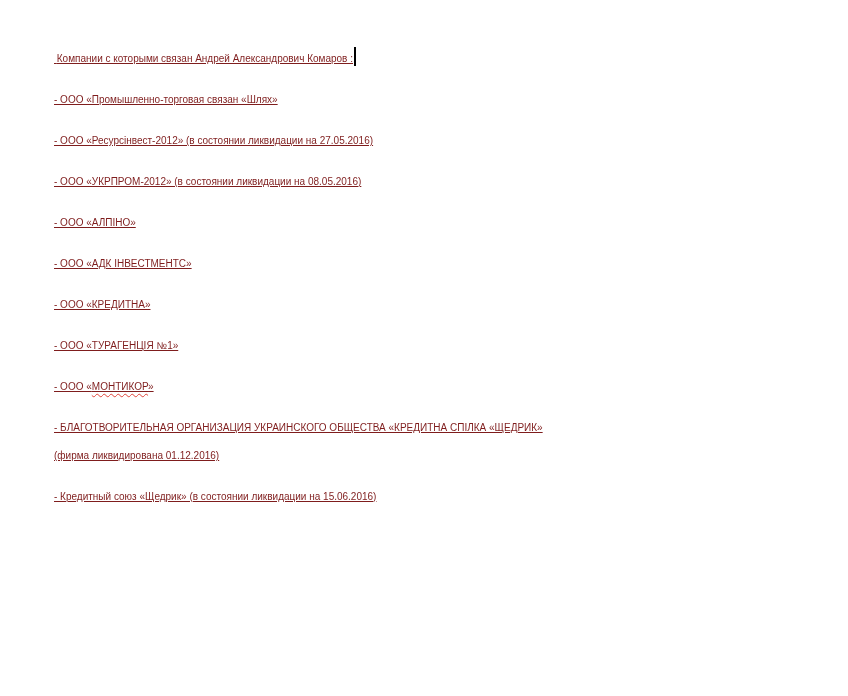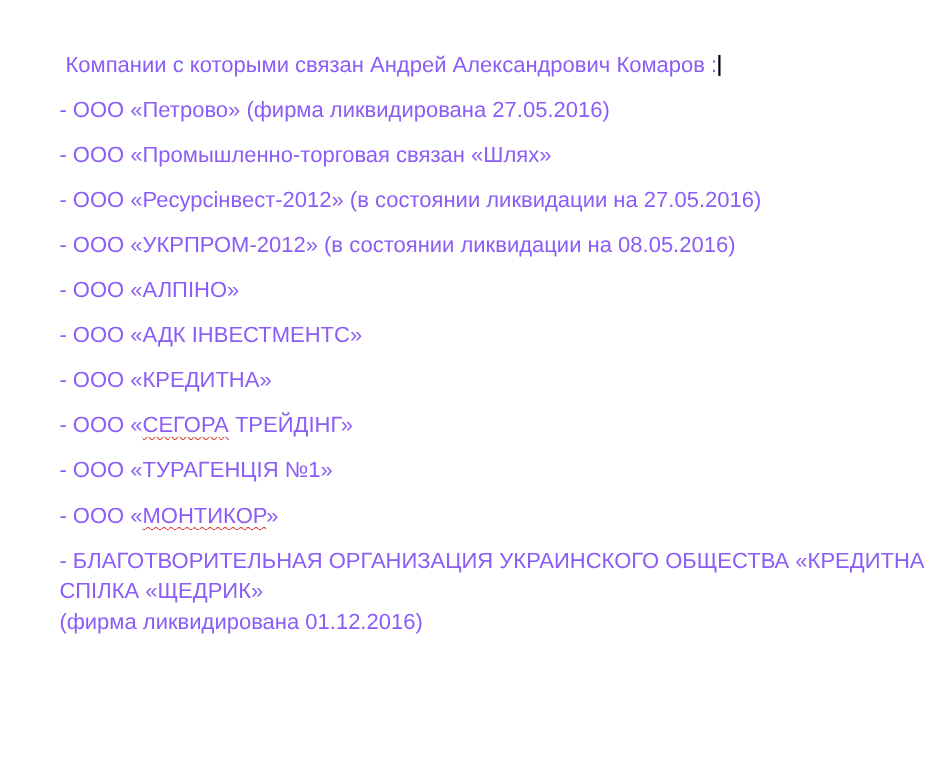--- a/index.html
+++ b/index.html
@@ -10,26 +10,27 @@
     background: #ffffff;
     overflow: hidden;
     font-family: "Liberation Sans", sans-serif;
     color: #000000;
   }
   .content {
     padding: 45px 0 0 54px;
     width: 790px;
   }
   .line {
-    font-size: 20px;
+    font-size: 10px;
     line-height: 28px;
     margin: 0 0 13px 0;
     white-space: pre-wrap;
-    color: #8b5cf6;
+    color: #7f1d1d;
     cursor: text;
+    text-decoration: underline;
   }
   .caret {
     display: inline-block;
     width: 2px;
     height: 19px;
     background: #000000;
     vertical-align: -4px;
     margin-left: 1px;
   }
   .misspelled {
@@ -42,39 +43,38 @@
   }
 </style>
 </head>
 <body>
 
 <div class="page">
   <div class="content">
 
     <p class="line"><span> Компании с которыми связан Андрей Александрович Комаров :</span><span class="caret"></span></p>
 
-    <p class="line">- ООО «Петрово» (фирма ликвидирована 27.05.2016)</p>
 
     <p class="line">- ООО «Промышленно-торговая связан «Шлях»</p>
 
     <p class="line">- ООО «Ресурсінвест-2012» (в состоянии ликвидации на 27.05.2016)</p>
 
     <p class="line">- ООО «УКРПРОМ-2012» (в состоянии ликвидации на 08.05.2016)</p>
 
     <p class="line">- ООО «АЛПІНО»</p>
 
     <p class="line">- ООО «АДК ІНВЕСТМЕНТС»</p>
 
     <p class="line">- ООО «КРЕДИТНА»</p>
 
-    <p class="line"><span>- ООО «</span><span class="misspelled">СЕГОРА</span><span> ТРЕЙДІНГ»</span></p>
 
     <p class="line">- ООО «ТУРАГЕНЦІЯ №1»</p>
 
     <p class="line"><span>- ООО «</span><span class="misspelled">МОНТИКОР</span><span>»</span></p>
 
     <p class="line">- БЛАГОТВОРИТЕЛЬНАЯ ОРГАНИЗАЦИЯ УКРАИНСКОГО ОБЩЕСТВА «КРЕДИТНА СПІЛКА «ЩЕДРИК»
 (фирма ликвидирована 01.12.2016)</p>
 
+    <p class="line">- Кредитный союз «Щедрик» (в состоянии ликвидации на 15.06.2016)</p>
 
 
   </div>
 </div>
 
 </body></html>

